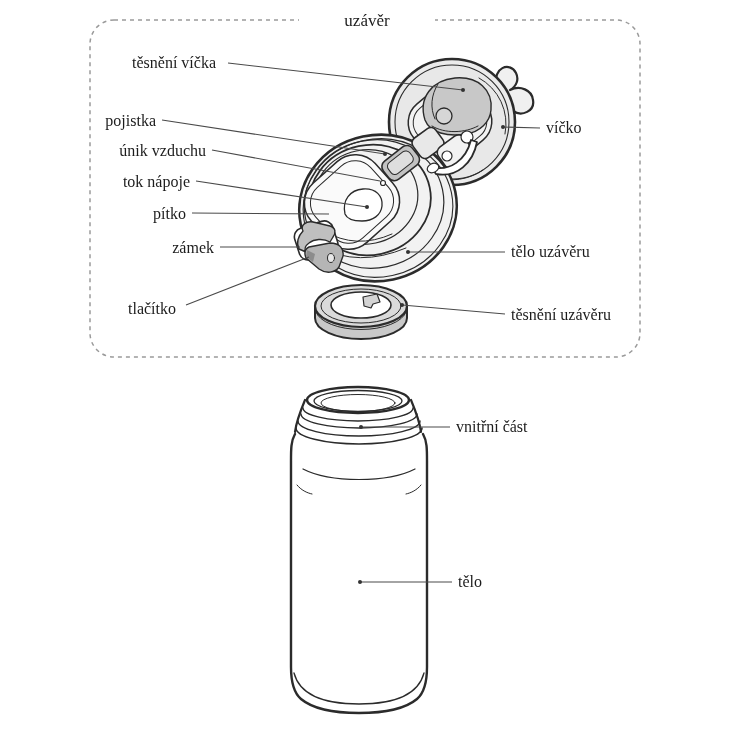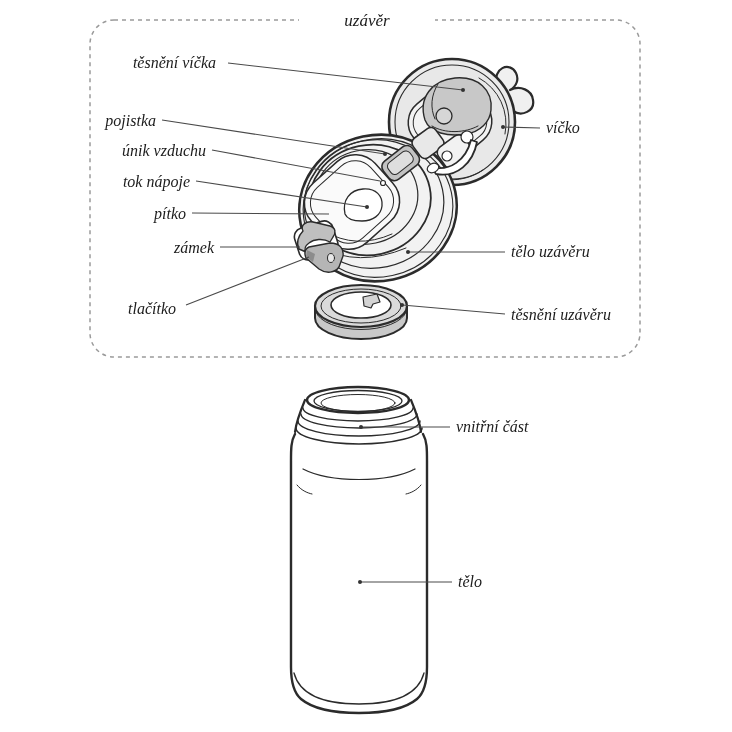--- a/index.html
+++ b/index.html
@@ -3,21 +3,20 @@
 <meta charset="utf-8">
 <style>
   html, body { margin: 0; padding: 0; background: #ffffff; }
   .canvas {
     position: relative;
     width: 732px;
     height: 732px;
     background: #ffffff;
     font-family: "Liberation Serif", "DejaVu Serif", serif;
     overflow: hidden;
-    font-style: italic;
   }
   svg { position: absolute; left: 0; top: 0; }
   text {
     font-family: "Liberation Serif", "DejaVu Serif", serif;
     fill: #1c1c1c;
   }
   .lbl { font-size: 16px; }
   .title { font-size: 17px; }
 </style>
 </head>

